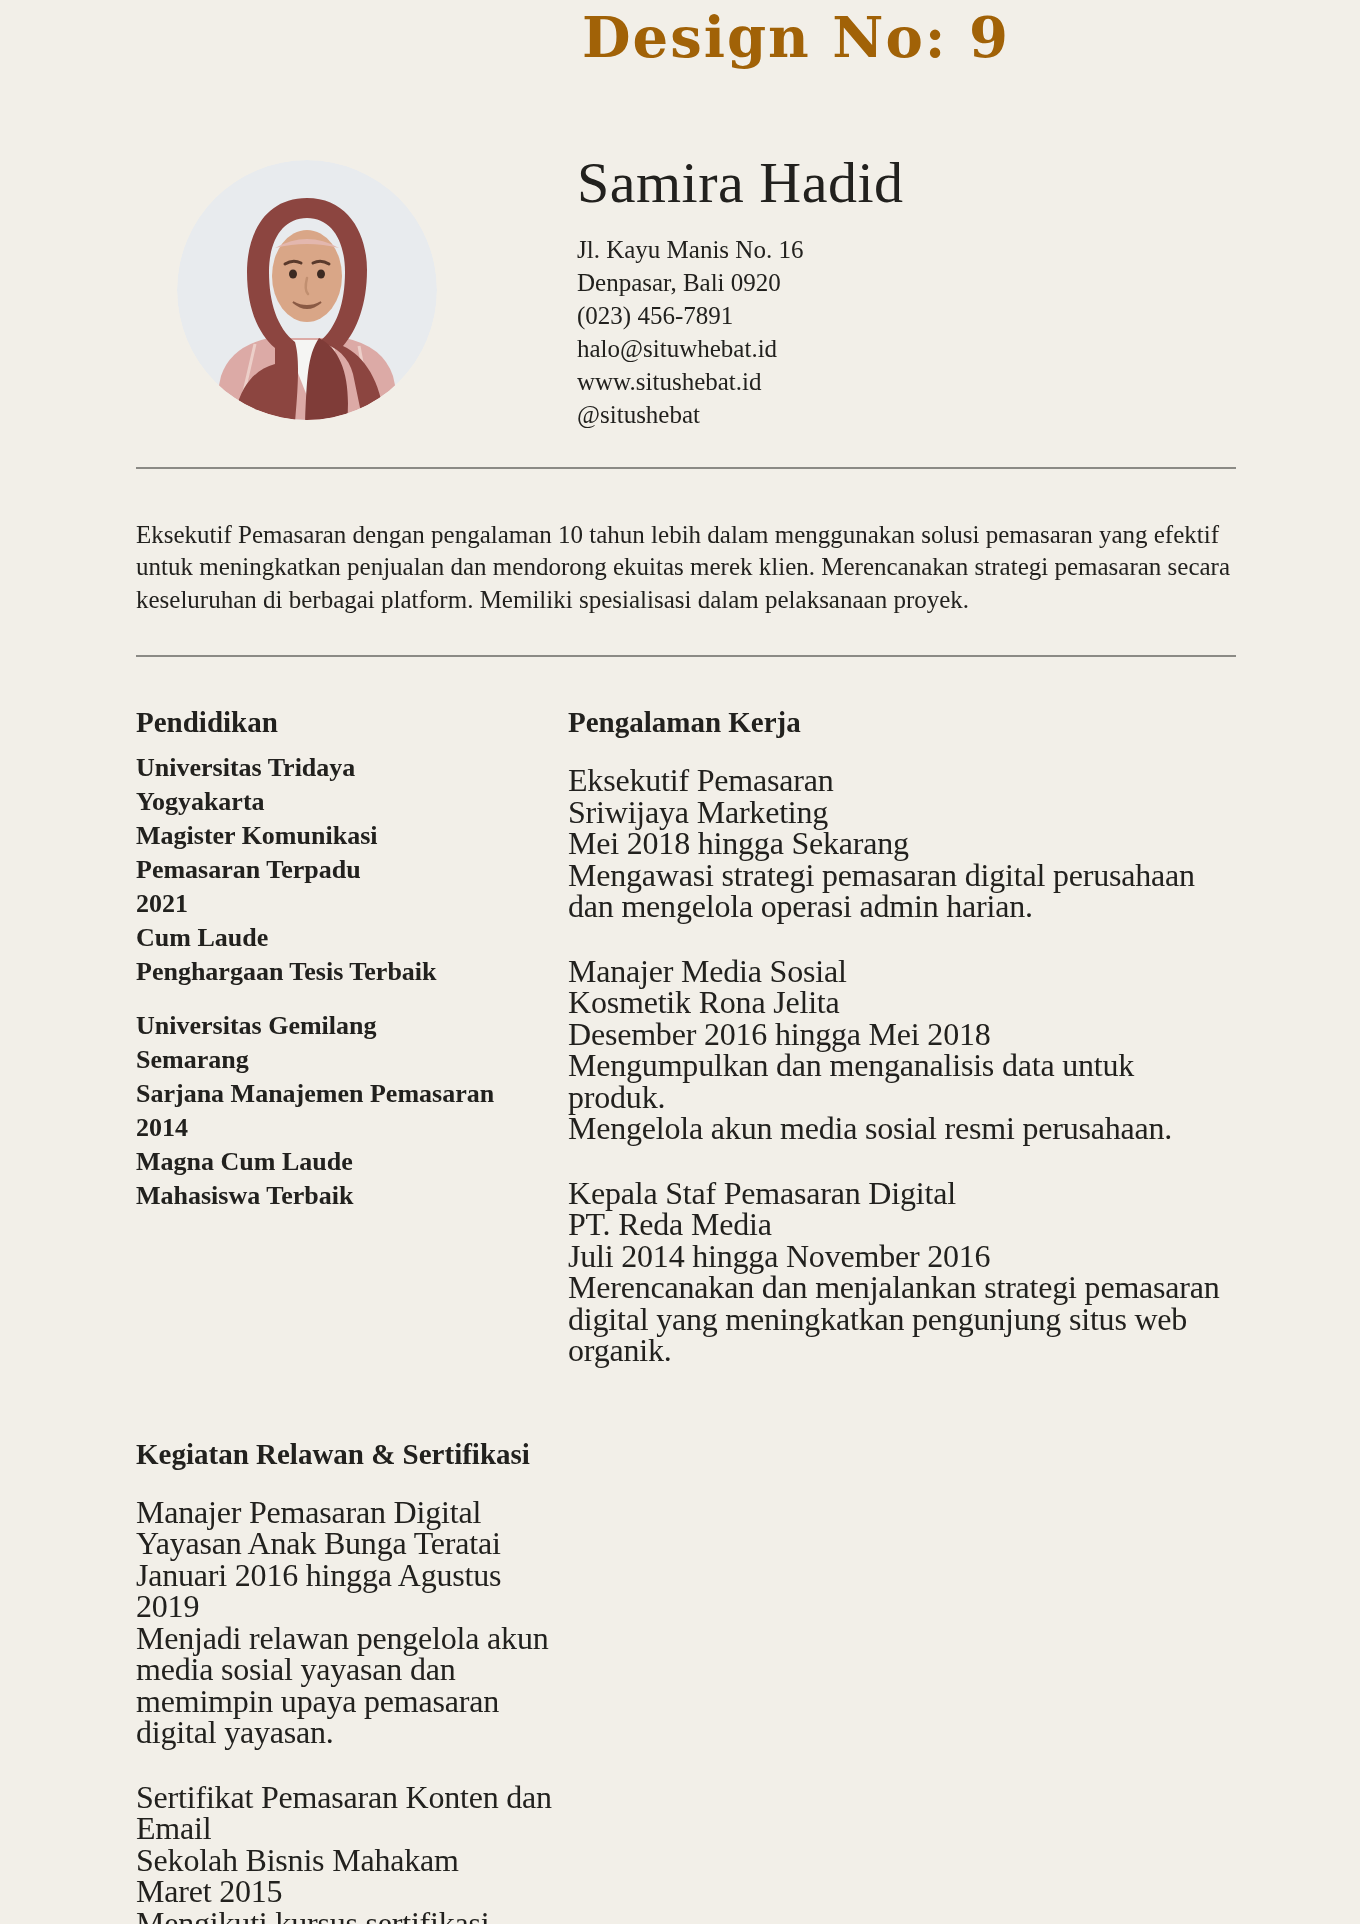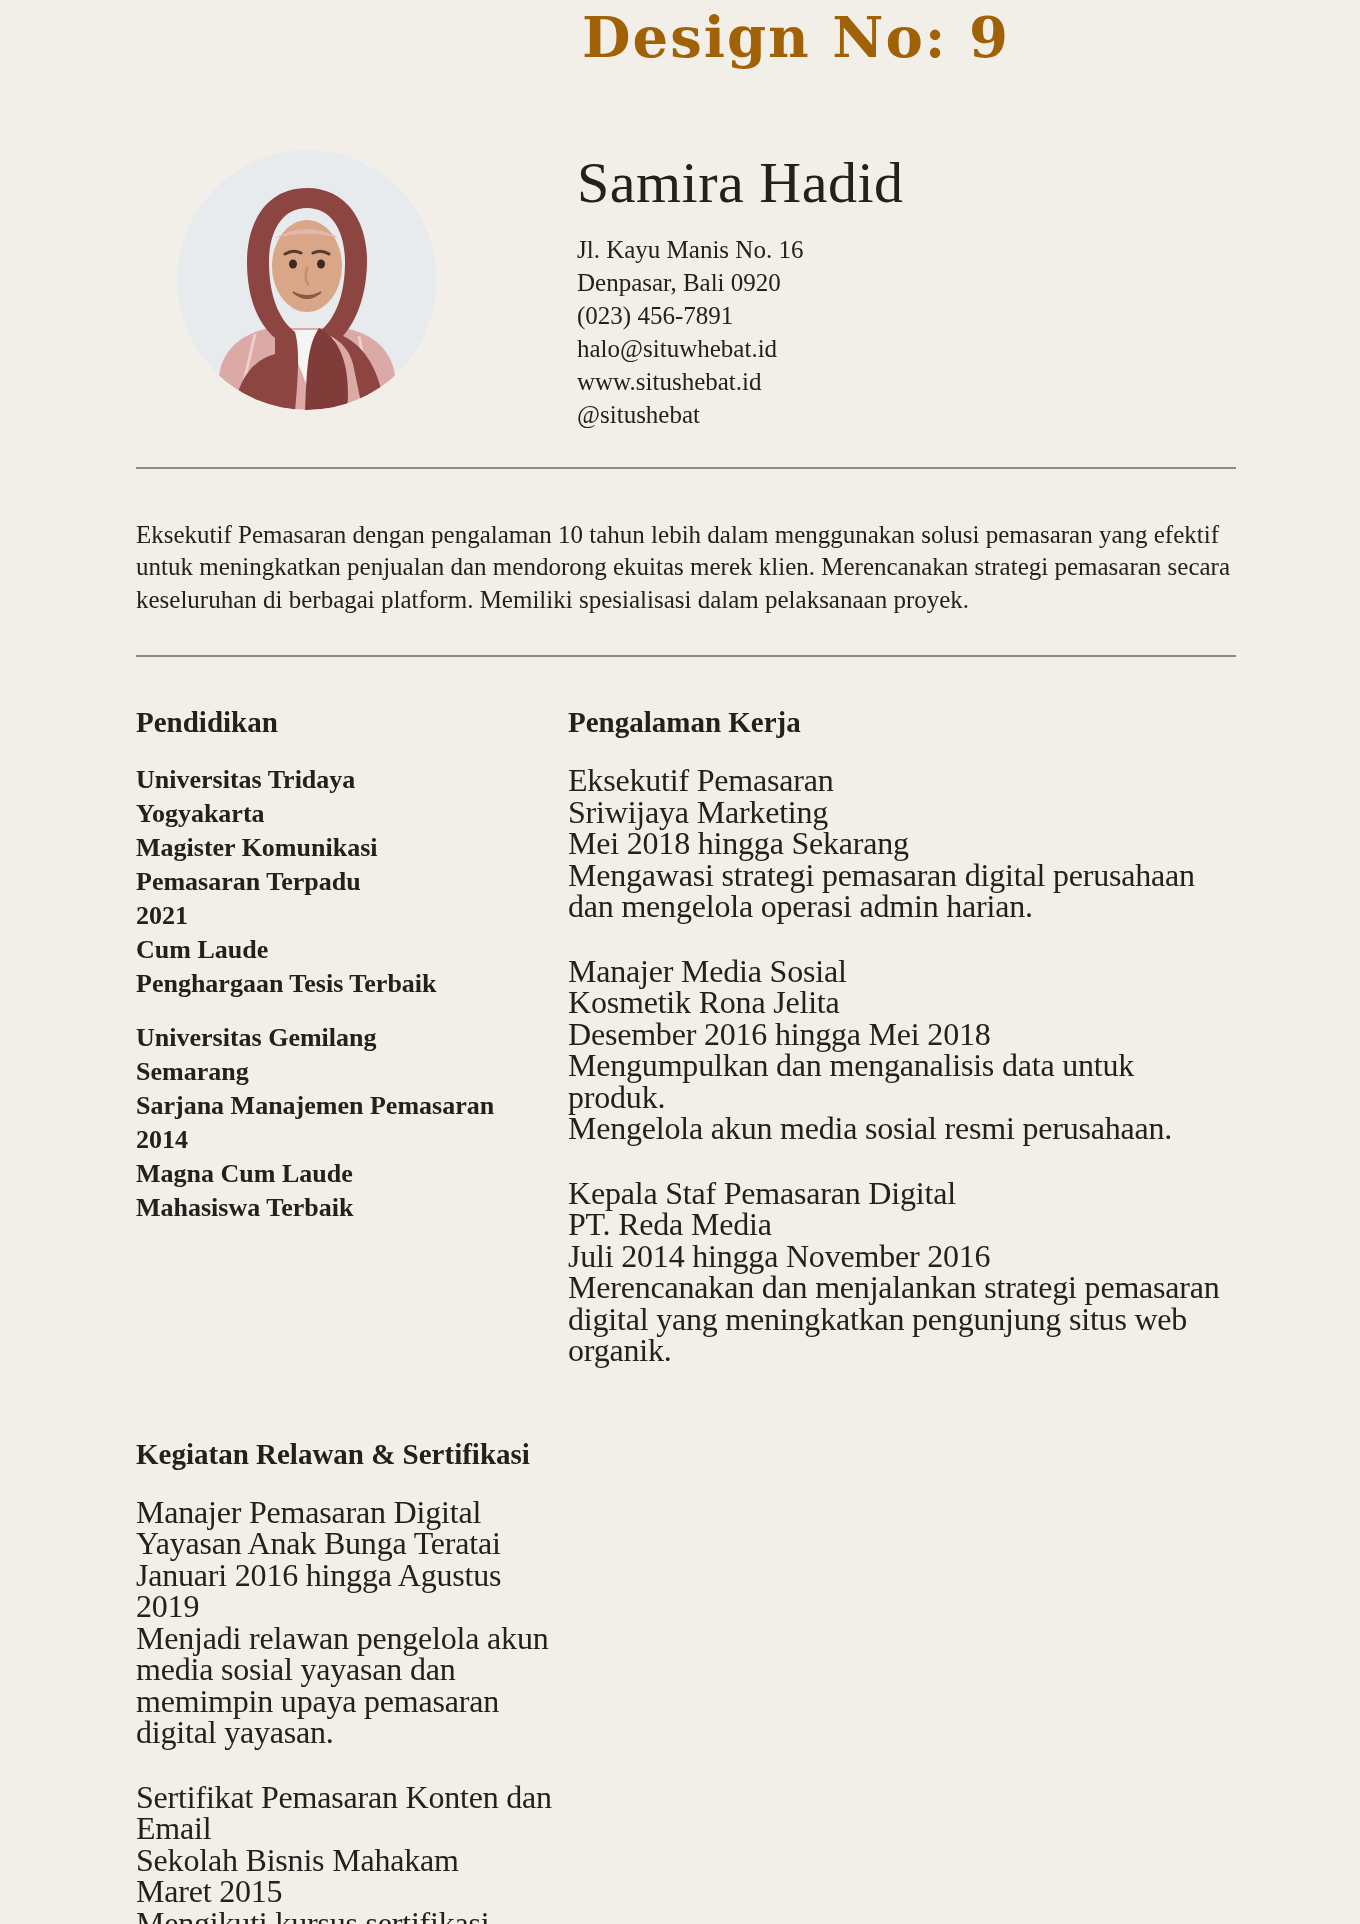--- a/index.html
+++ b/index.html
@@ -17,21 +17,21 @@
     font-family:"DejaVu Serif", serif;
     font-weight:bold;
     font-size:56px;
     letter-spacing:2px;
     color:#ee4b33;
     white-space:nowrap;
   }
   .content { padding:150px 124px 0 136px; }
 
   
-  .top { display:flex; align-items:flex-start; }
+  .top { display:flex; align-items:center; }
   .photo {
     width:260px; height:260px;
     margin-left:41px;
     flex:none;
     border-radius:50%;
     overflow:hidden;
   }
   .photo svg { display:block; width:100%; height:100%; }
   .head-text { margin-left:140px; }
   h1.name {
@@ -57,21 +57,21 @@
   
   .columns {
     display:grid;
     grid-template-columns:432px 1fr;
     row-gap:71px;
     margin-top:49px;
   }
   h2.section-heading { margin:0; font-size:29px; font-weight:bold; }
 
   .edu-entry {
-    margin-top:24px;
+    margin-top:12px;
     font-size:26px;
     font-weight:bold;
     line-height:34px;
     max-width:410px;
   }
   .edu-entry.second { margin-top:20px; }
 
   .skills-list {
     margin:18px 0 0 0;
     padding:0 0 0 34px;

